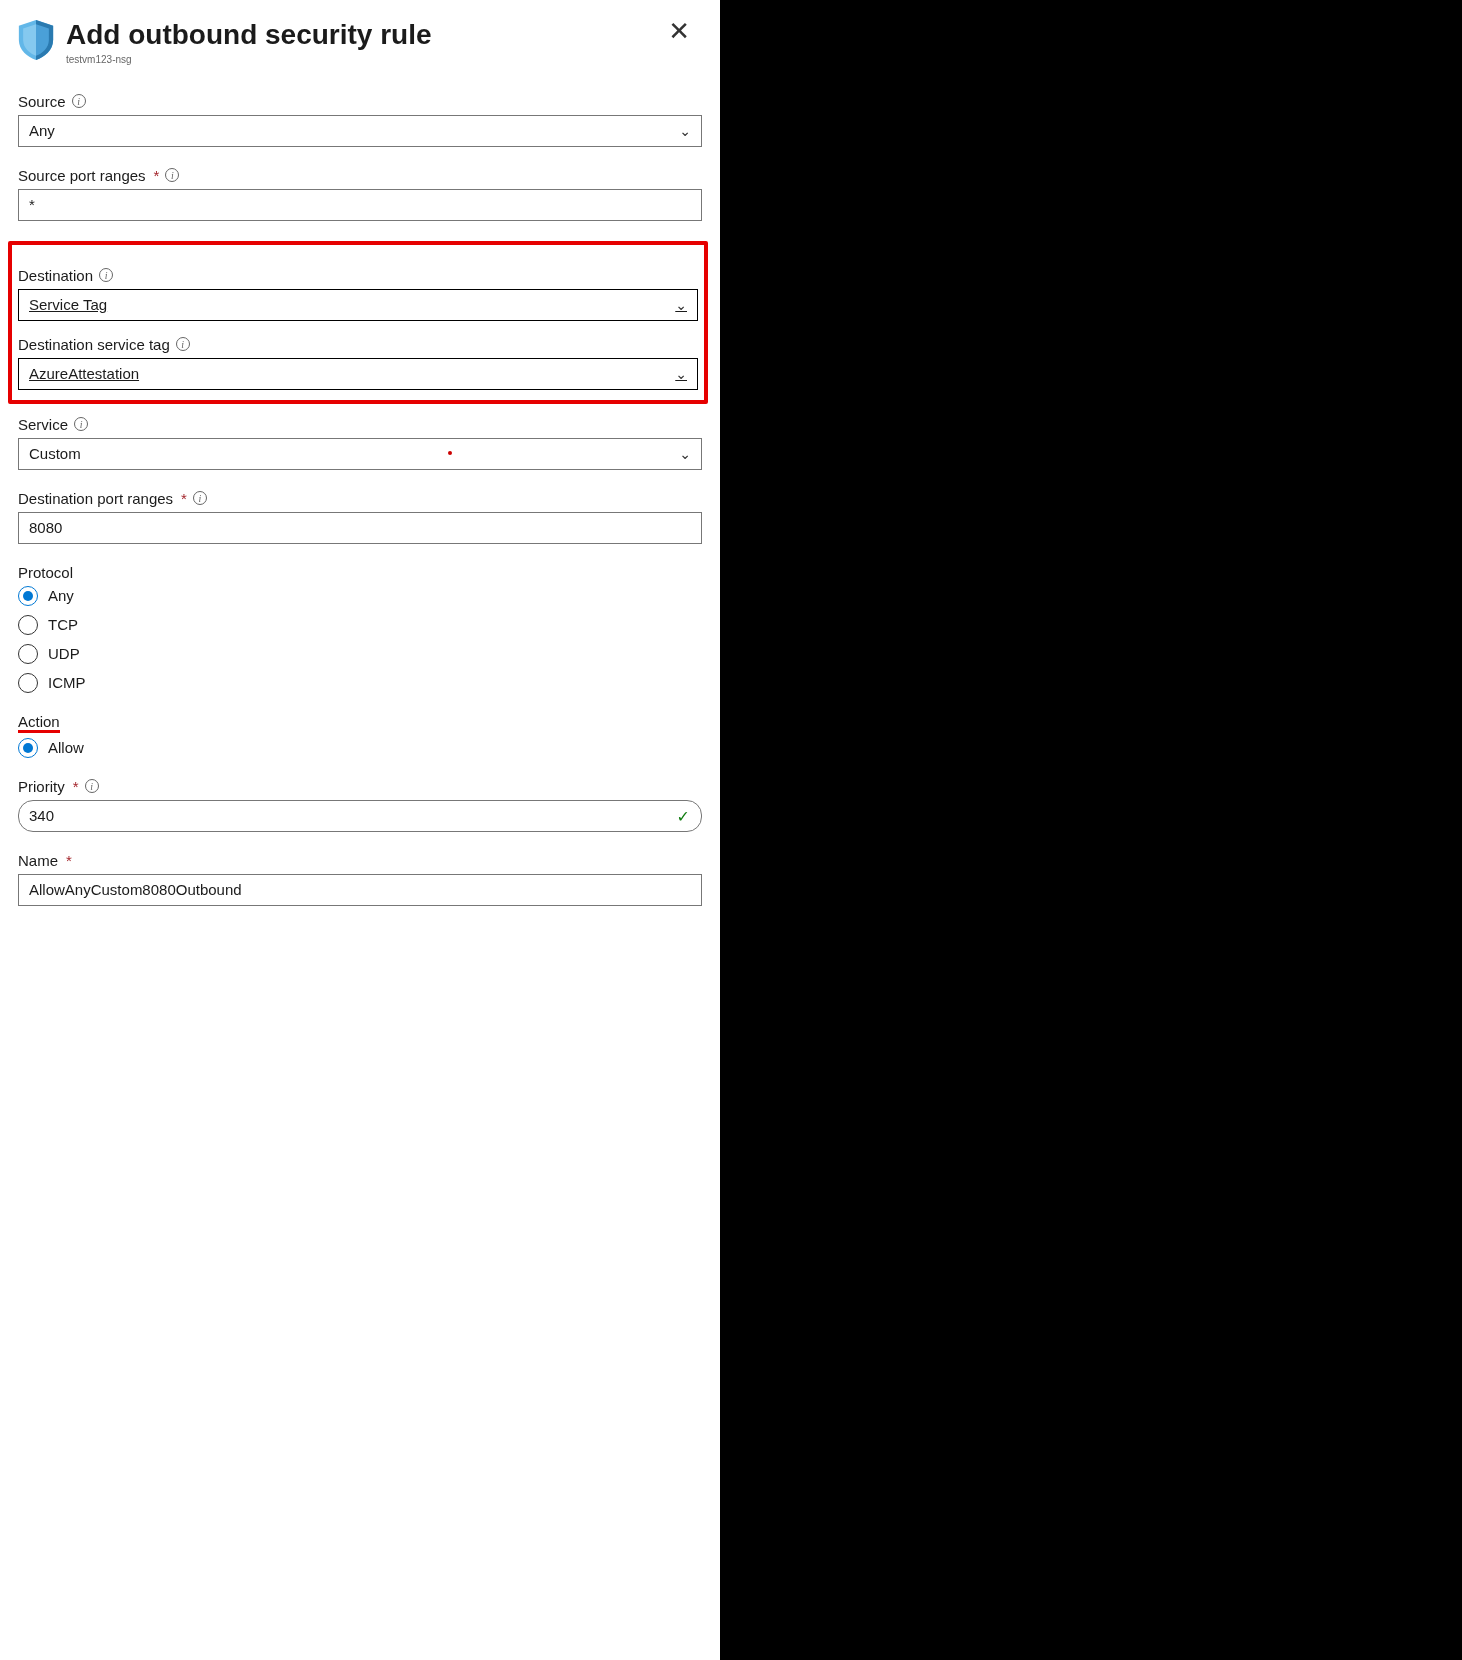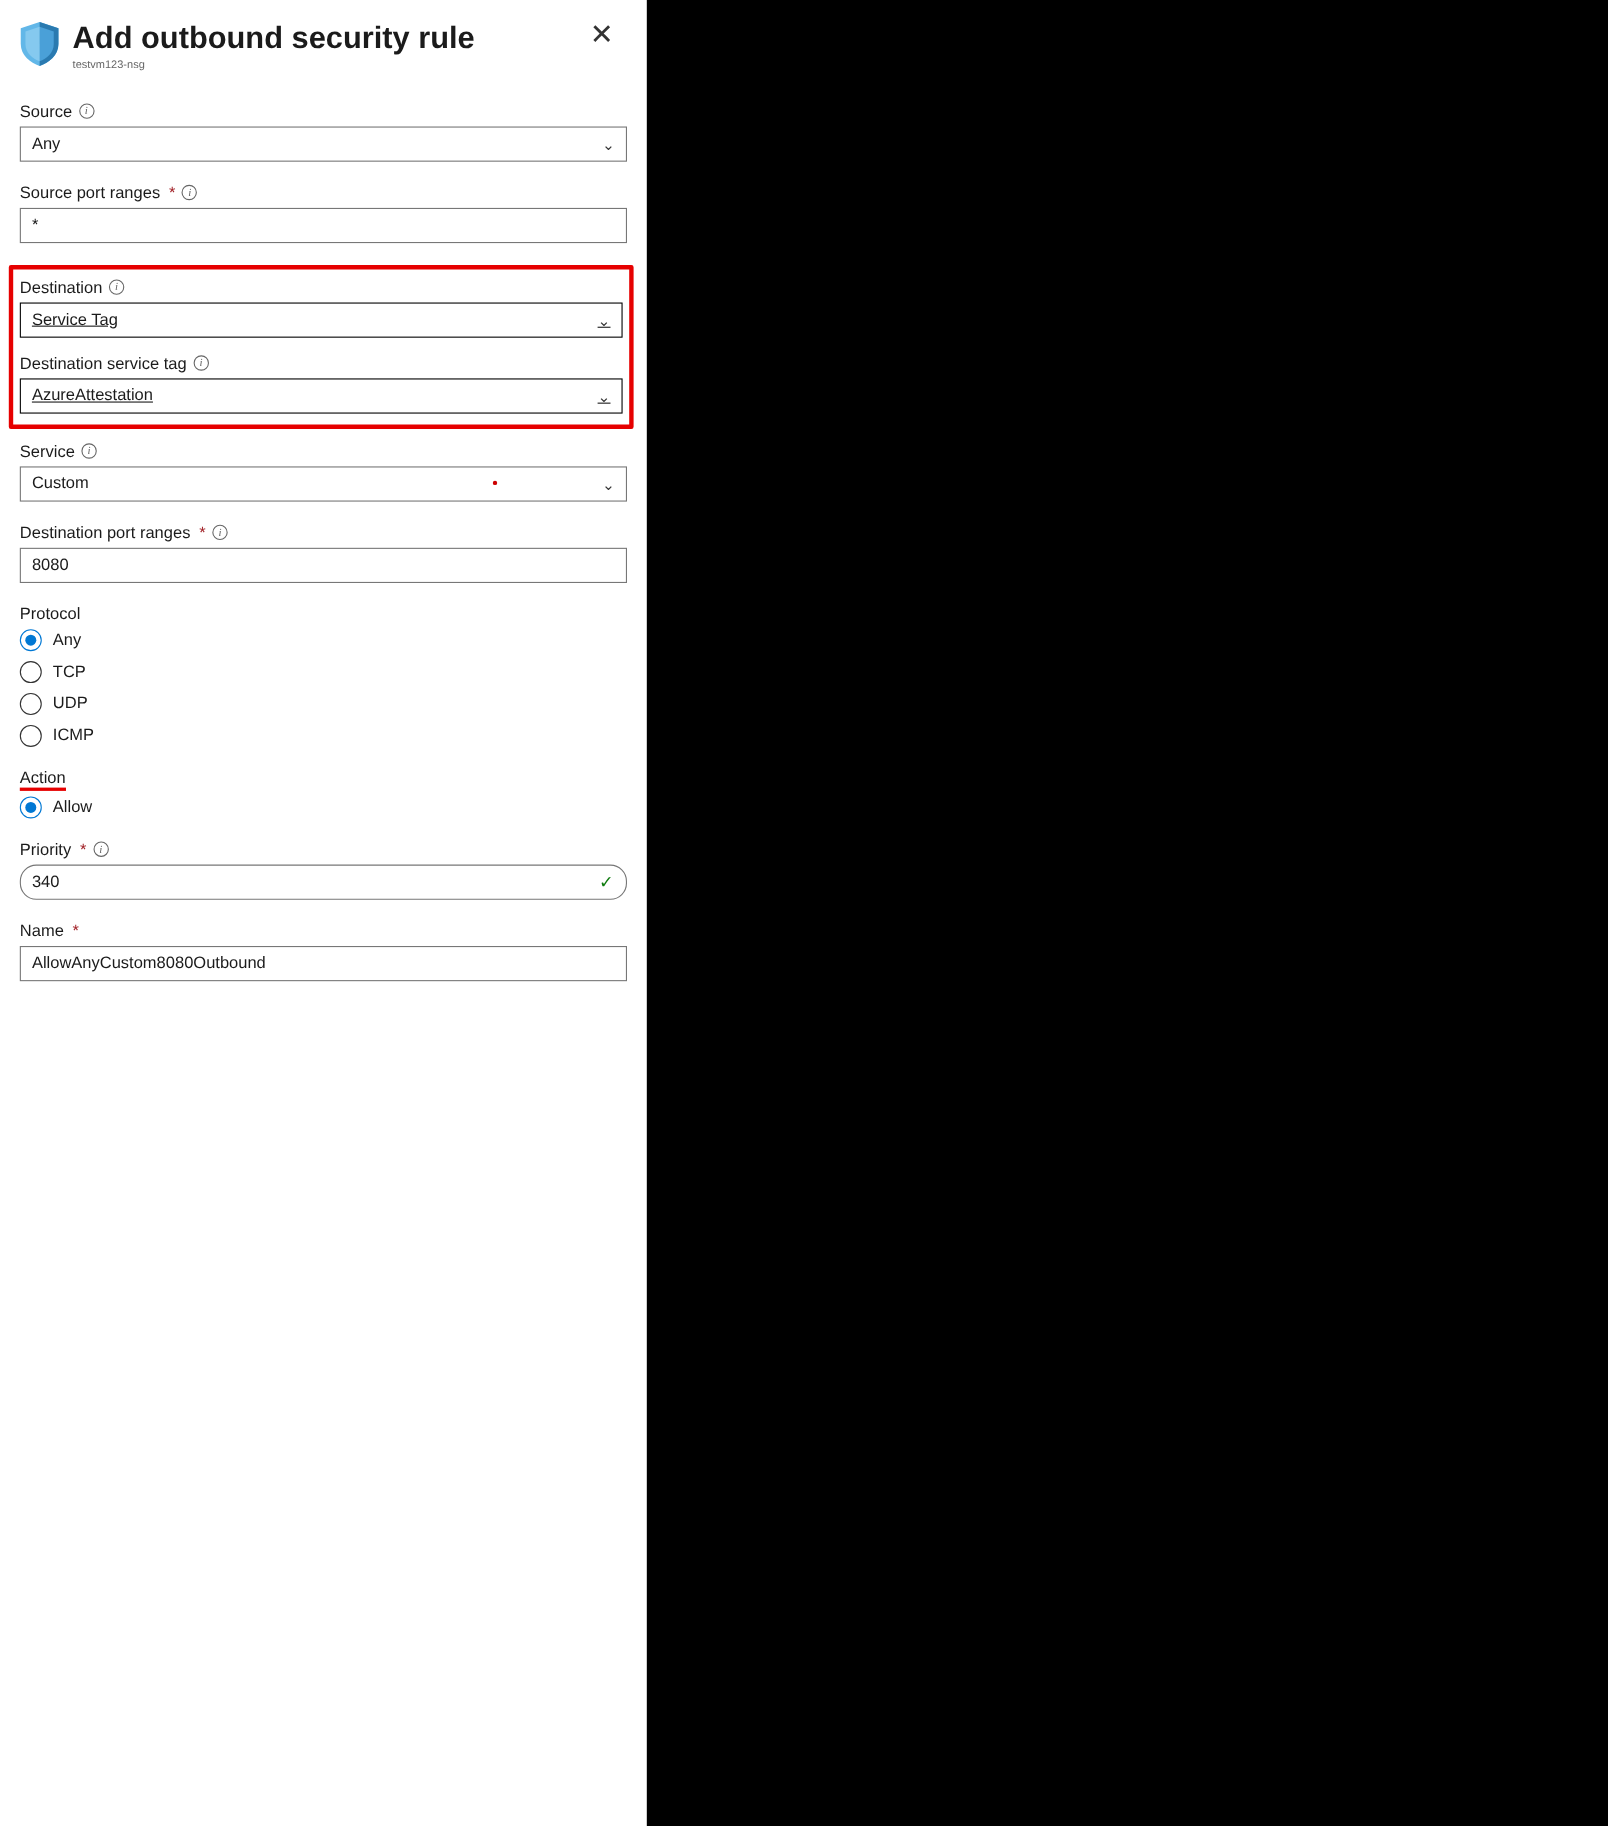--- a/index.html
+++ b/index.html
@@ -4,21 +4,21 @@
   <style>
     * { box-sizing: border-box; margin: 0; padding: 0; }
     body {
       font-family: 'Segoe UI', Tahoma, sans-serif;
       display: flex;
       width: 1462px;
       height: 1660px;
       background: #000;
     }
     .panel {
-      width: 588px;
+      width: 720px;
       background: #fff;
       padding: 18px 18px 40px 18px;
       position: relative;
     }
     .black-side {
       flex: 1;
       background: #000;
     }
     .header {
       display: flex;
@@ -163,21 +163,21 @@
       background: #0078d4;
       border-radius: 50%;
     }
     .radio-label {
       font-size: 15px;
       color: #1b1b1b;
     }
     .highlight-box {
       border: 4px solid #e60000;
       border-radius: 2px;
-      padding: 8px 6px 10px 6px;
+      padding: 22px 6px 10px 6px;
       margin-left: -10px;
       margin-right: -6px;
       margin-bottom: 12px;
     }
     .highlight-box .field {
       margin-bottom: 15px;
     }
     .highlight-box .field:last-child {
       margin-bottom: 0;
     }

